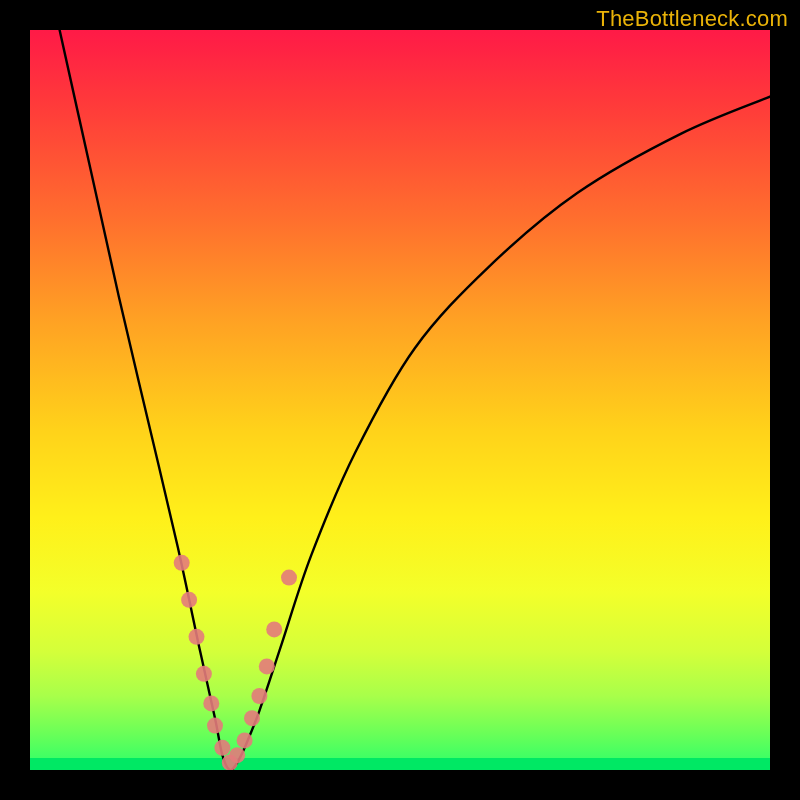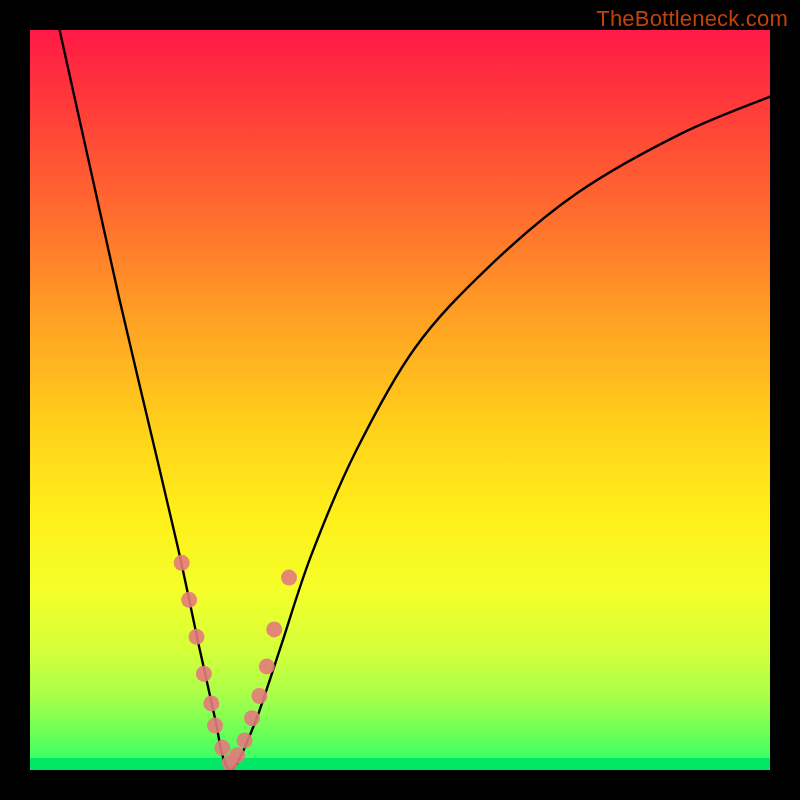--- a/index.html
+++ b/index.html
@@ -45,21 +45,21 @@
     left: 0;
     bottom: 0;
     width: 100%;
     height: 12px;
     background: #00e864;
   }
   .watermark {
     position: absolute;
     top: 6px;
     right: 12px;
-    color: #c2410c;
+    color: #eab308;
     font-size: 22px;
     font-weight: 500;
     letter-spacing: 0.2px;
     user-select: none;
   }
   svg.curve {
     position: absolute;
     left: 0;
     top: 0;
     width: 100%;

